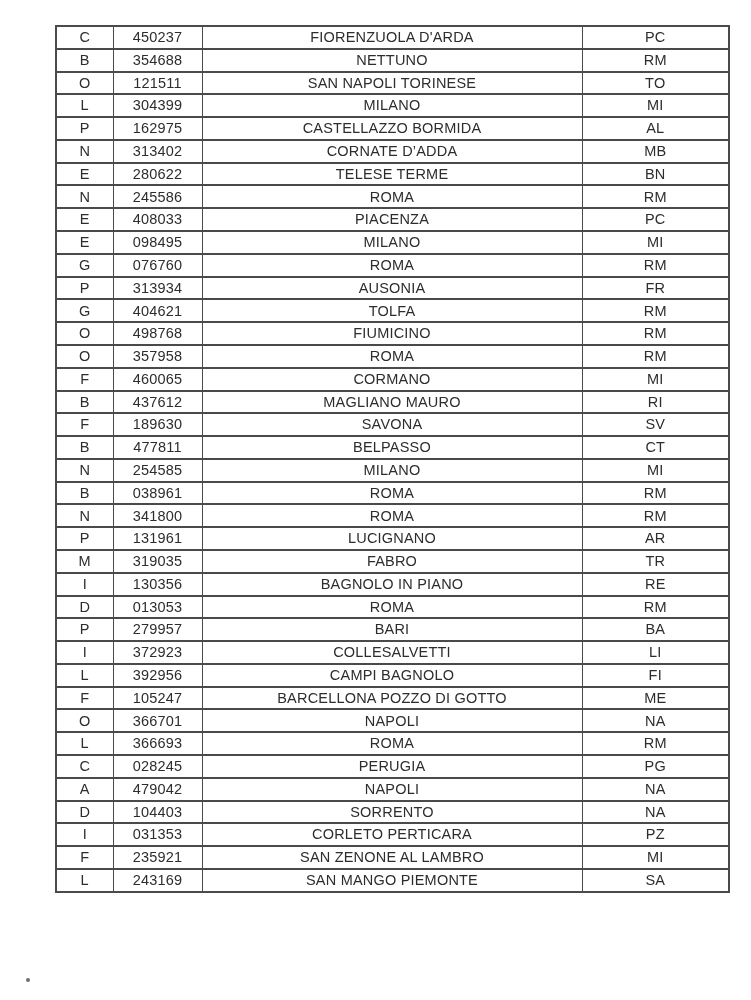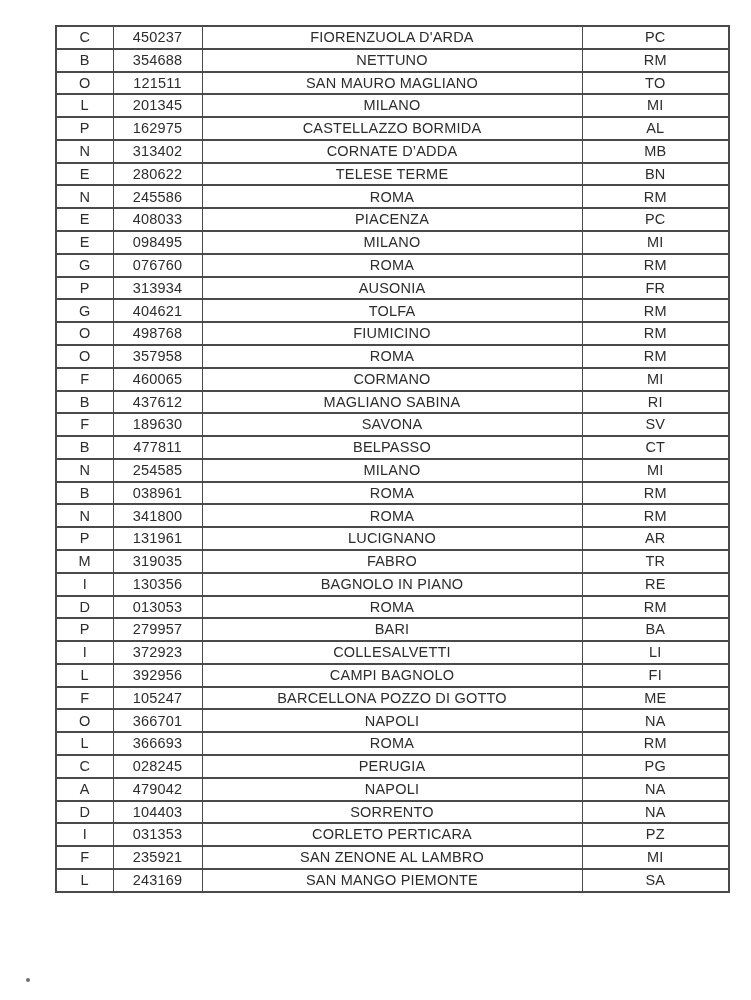--- a/index.html
+++ b/index.html
@@ -85,26 +85,26 @@
         </tr>
         <tr>
           <td>B</td>
           <td>354688</td>
           <td>NETTUNO</td>
           <td>RM</td>
         </tr>
         <tr>
           <td>O</td>
           <td>121511</td>
-          <td>SAN MAURO MAGLIANO</td>
+          <td>SAN NAPOLI TORINESE</td>
           <td>TO</td>
         </tr>
         <tr>
           <td>L</td>
-          <td>201345</td>
+          <td>304399</td>
           <td>MILANO</td>
           <td>MI</td>
         </tr>
         <tr>
           <td>P</td>
           <td>162975</td>
           <td>CASTELLAZZO BORMIDA</td>
           <td>AL</td>
         </tr>
         <tr>
@@ -169,21 +169,21 @@
         </tr>
         <tr>
           <td>F</td>
           <td>460065</td>
           <td>CORMANO</td>
           <td>MI</td>
         </tr>
         <tr>
           <td>B</td>
           <td>437612</td>
-          <td>MAGLIANO SABINA</td>
+          <td>MAGLIANO MAURO</td>
           <td>RI</td>
         </tr>
         <tr>
           <td>F</td>
           <td>189630</td>
           <td>SAVONA</td>
           <td>SV</td>
         </tr>
         <tr>
           <td>B</td>

